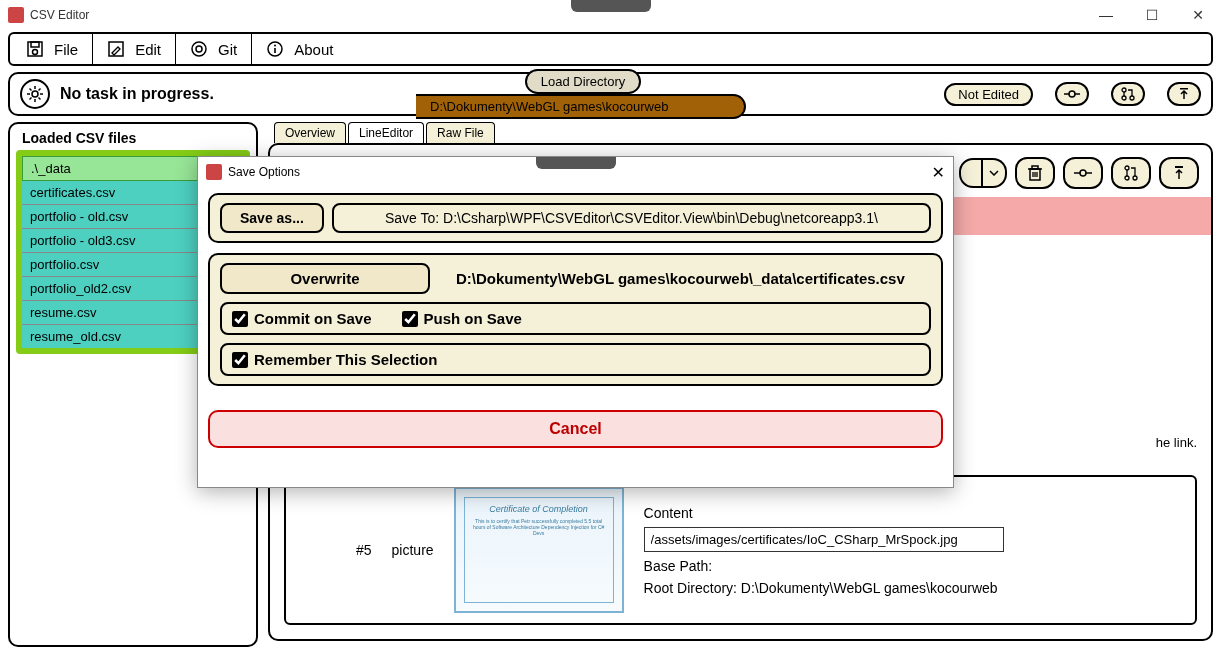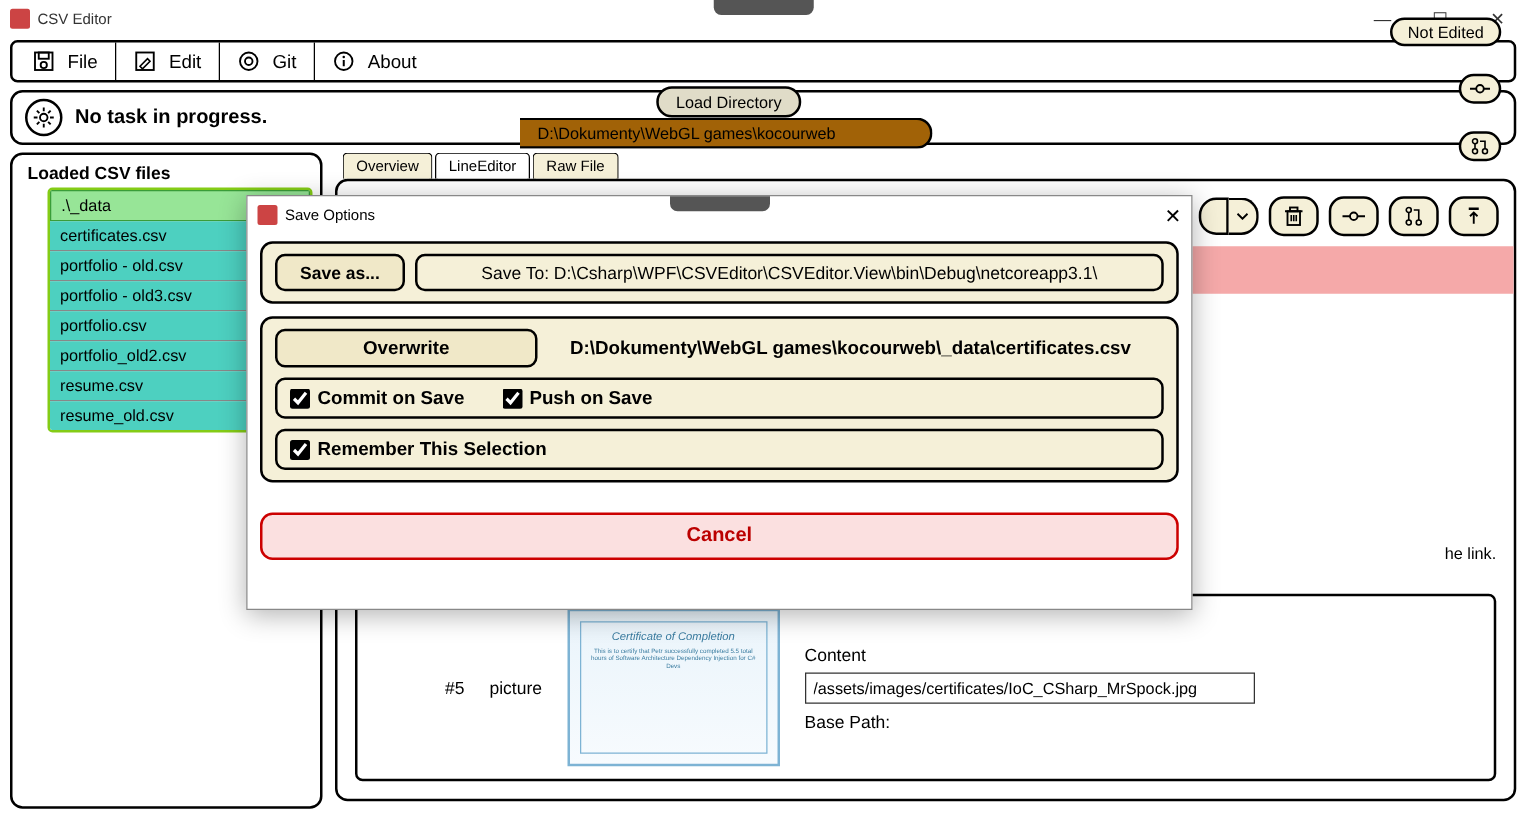--- a/index.html
+++ b/index.html
@@ -20,30 +20,30 @@
 .menubar .mi-icon { width: 18px; height: 18px; display: flex; align-items: center; justify-content: center; }
 .menubar .mi-label { font-size: 15px; }
 
 
 .taskbar { height: 44px; border: 2px solid #000; border-radius: 10px; margin: 0 8px 6px 8px; display: flex; align-items: center; padding: 0 10px; gap: 10px; position: relative; }
 .taskbar .gear-circle { width: 30px; height: 30px; border: 2px solid #000; border-radius: 50%; display: flex; align-items: center; justify-content: center; }
 .taskbar .task-text { font-weight: bold; font-size: 16px; }
 .taskbar .dir-group { position: absolute; left: 410px; display: flex; align-items: center; flex-direction: column; }
 .taskbar .btn-load { background: #e0dcc8; border: 2px solid #000; border-radius: 14px; padding: 3px 14px; font-size: 13px; }
 .taskbar .dir-path { background: #a16207; border: 2px solid #000; border-left: none; border-radius: 0 14px 14px 0; padding: 3px 14px; font-size: 13px; margin-left: -4px; width: 330px; }
-.taskbar .right-controls { position: absolute; right: 10px; display: flex; gap: 22px; align-items: flex-end; flex-direction: column; }
+.taskbar .right-controls { position: absolute; right: 10px; display: flex; gap: 22px; align-items: center; }
 .taskbar .status-pill { background: #f5f0d8; border: 2px solid #000; border-radius: 12px; padding: 2px 12px; font-size: 13px; }
 .icon-pill { background: #f5f0d8; border: 2px solid #000; border-radius: 12px; padding: 2px 6px; height: 24px; width: 34px; display: flex; align-items: center; justify-content: center; }
 
 
 .main-area { display: flex; margin: 0 8px 8px 8px; gap: 10px; height: 525px; }
 
 .sidebar { width: 250px; border: 2px solid #000; border-radius: 10px; padding: 6px; background: #fff; }
 .sidebar .side-title { font-size: 14px; font-weight: 600; margin-bottom: 4px; padding-left: 6px; }
-.sidebar .file-list { border: 2px solid #84cc16; border-radius: 4px; overflow: hidden; margin-left: 22px; }
+.sidebar .file-list { border: 6px solid #84cc16; border-radius: 4px; overflow: hidden; }
 .sidebar .file-item { padding: 4px 8px; font-size: 13px; border-bottom: 1px solid #888; }
 .sidebar .file-item.root { background: #97e597; border: 1px solid #3a9d3a; }
 .sidebar .file-item.csv { background: #4dd0c0; }
 .sidebar .file-item:last-child { border-bottom: none; }
 
 .editor-area { flex: 1; position: relative; }
 .tab-row { display: flex; gap: 0; margin-left: 6px; }
 .tab { border: 1px solid #000; border-bottom: none; padding: 3px 10px; font-size: 12px; background: #f5f0d8; border-radius: 4px 4px 0 0; margin-right: 2px; }
 .tab.active { background: #fff; font-weight: 500; }
 
@@ -265,20 +265,21 @@
         <div class="cert-img">
           <div class="cert-inner">
             <div class="ct">Certificate of Completion</div>
             <div class="cl">This is to certify that Petr successfully completed 5.5 total hours of Software Architecture Dependency Injection for C# Devs</div>
           </div>
         </div>
         <div class="fields">
           <div>Content</div>
           <input type="text" value="/assets/images/certificates/IoC_CSharp_MrSpock.jpg" style="">
           <div>Base Path:</div>
+          <div>Root Directory: D:\Dokumenty\WebGL games\kocourweb</div>
         </div>
       </div>
     </div>
   </div>
 </div>
 
 <div class="modal">
   <div class="m-titlebar">
     <div class="app-icon"></div>
     <div class="m-title">Save Options</div>

